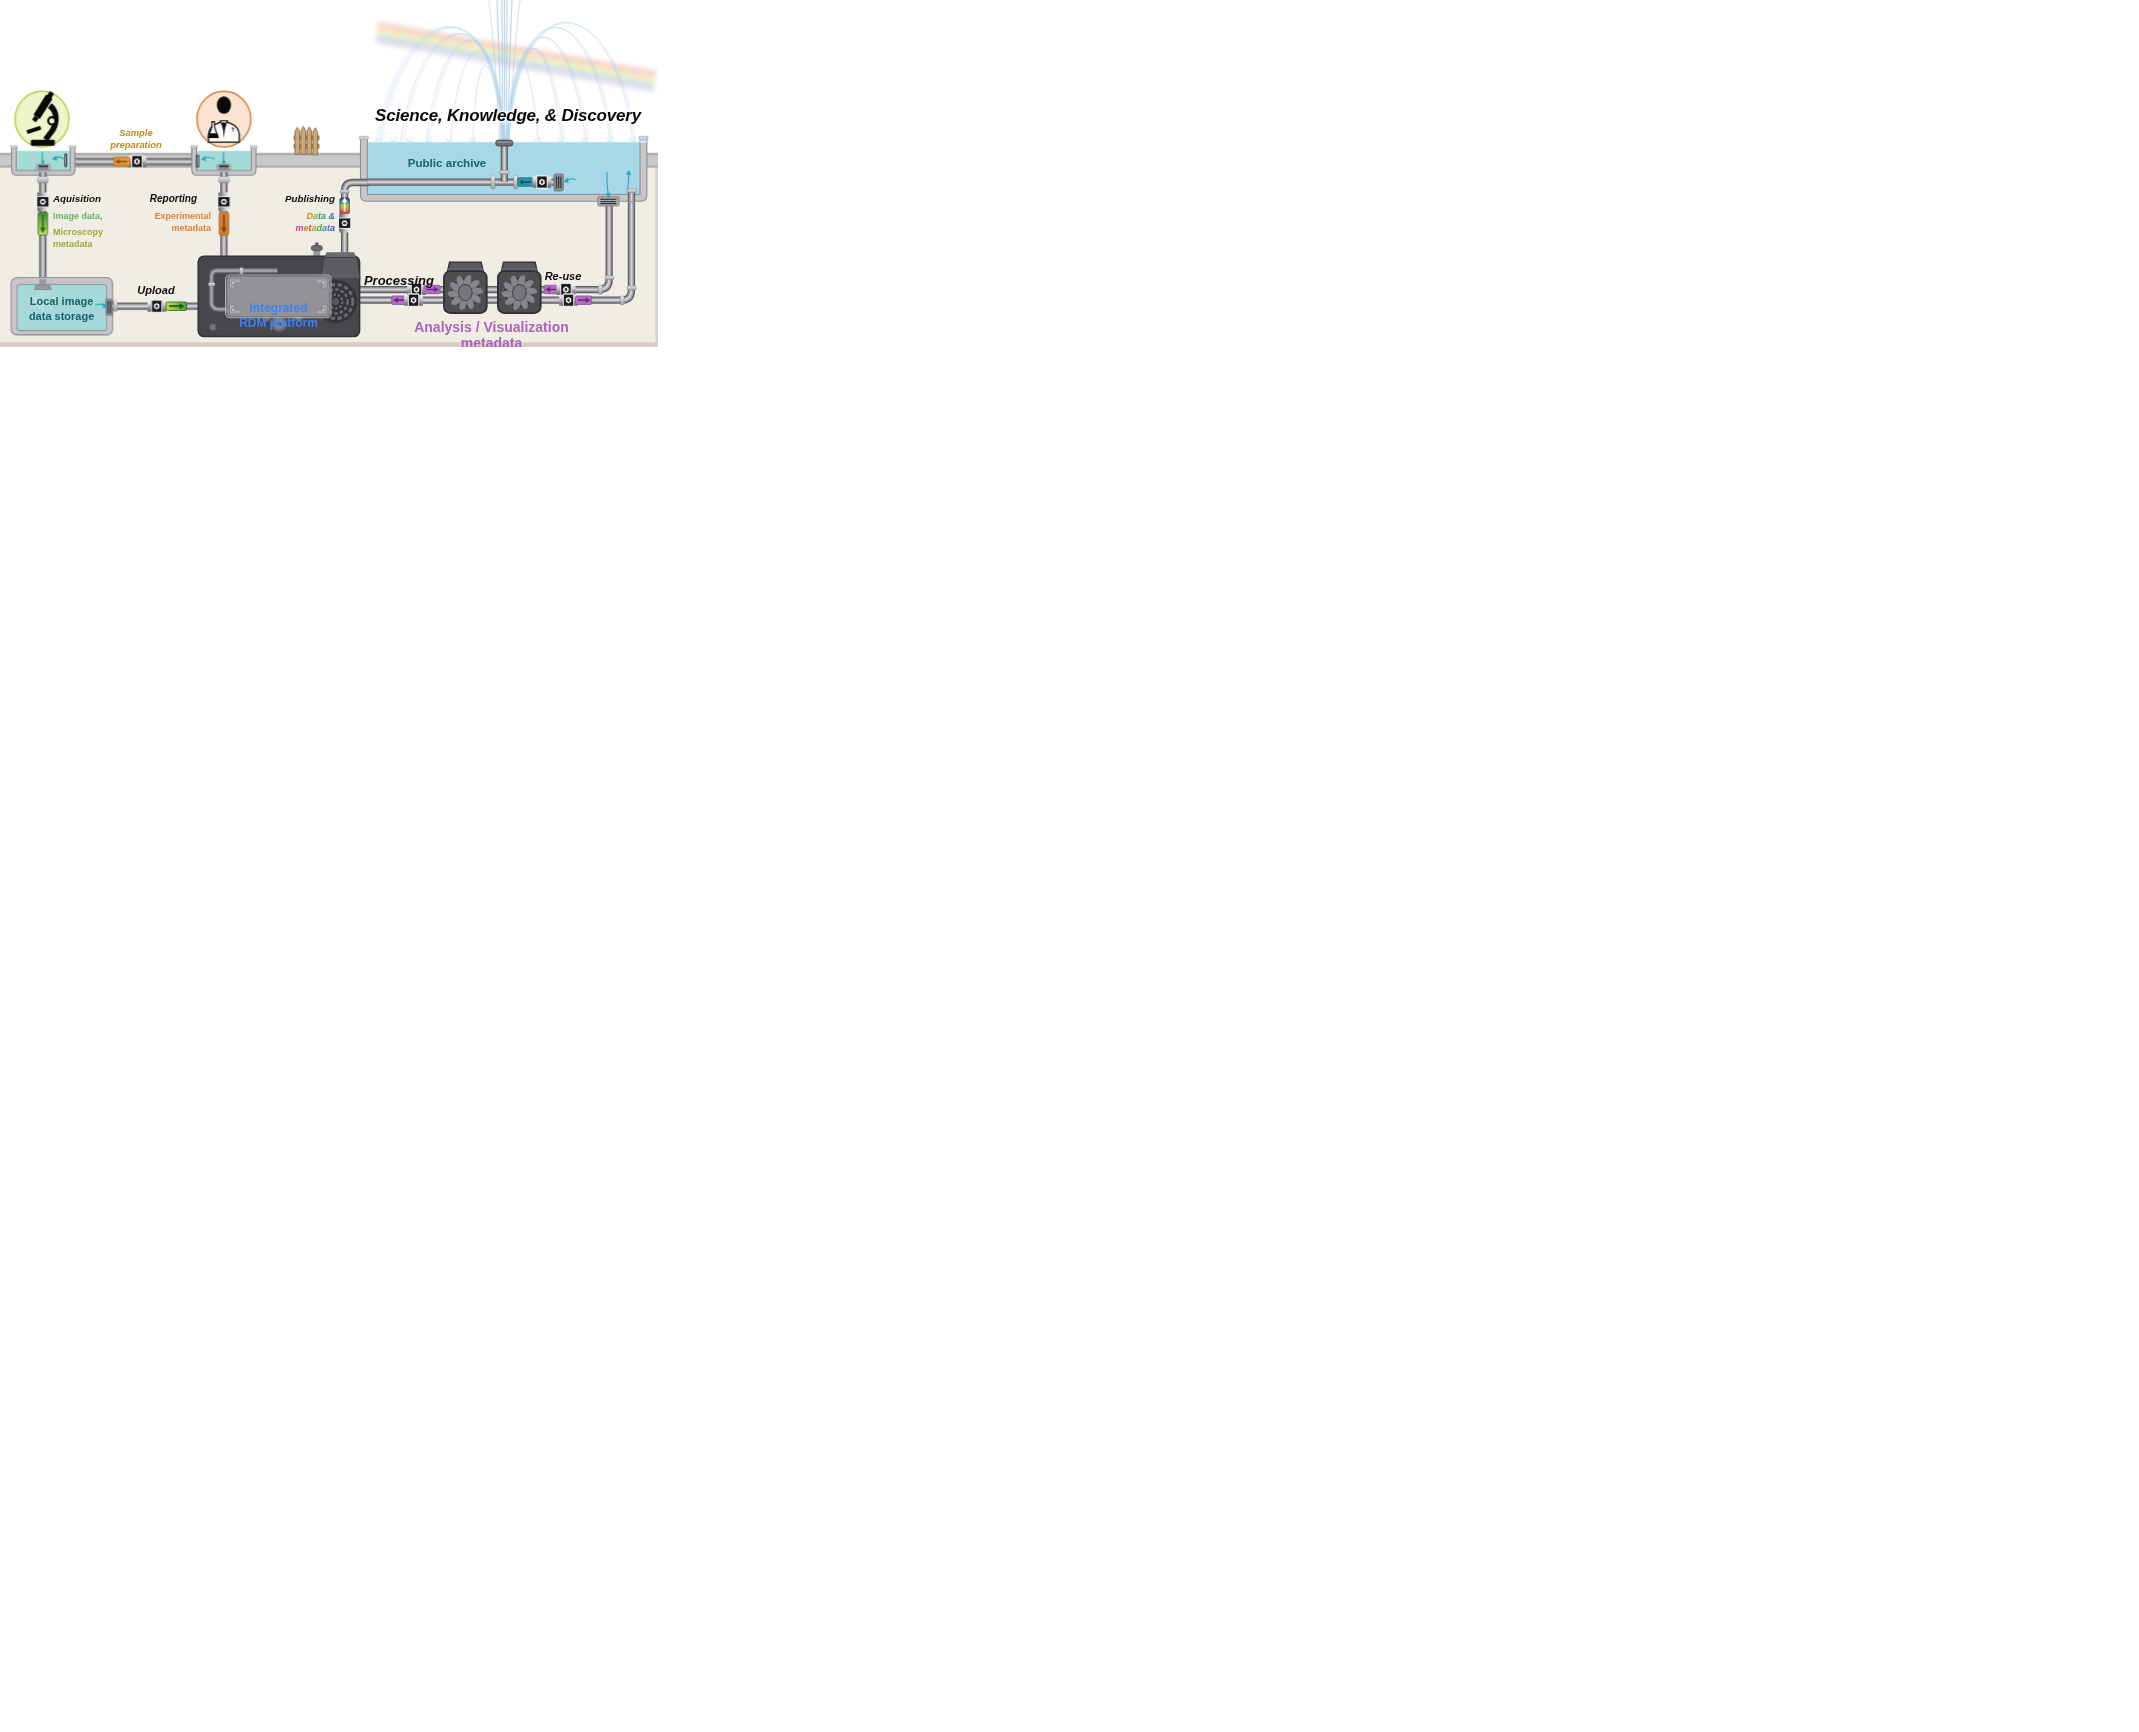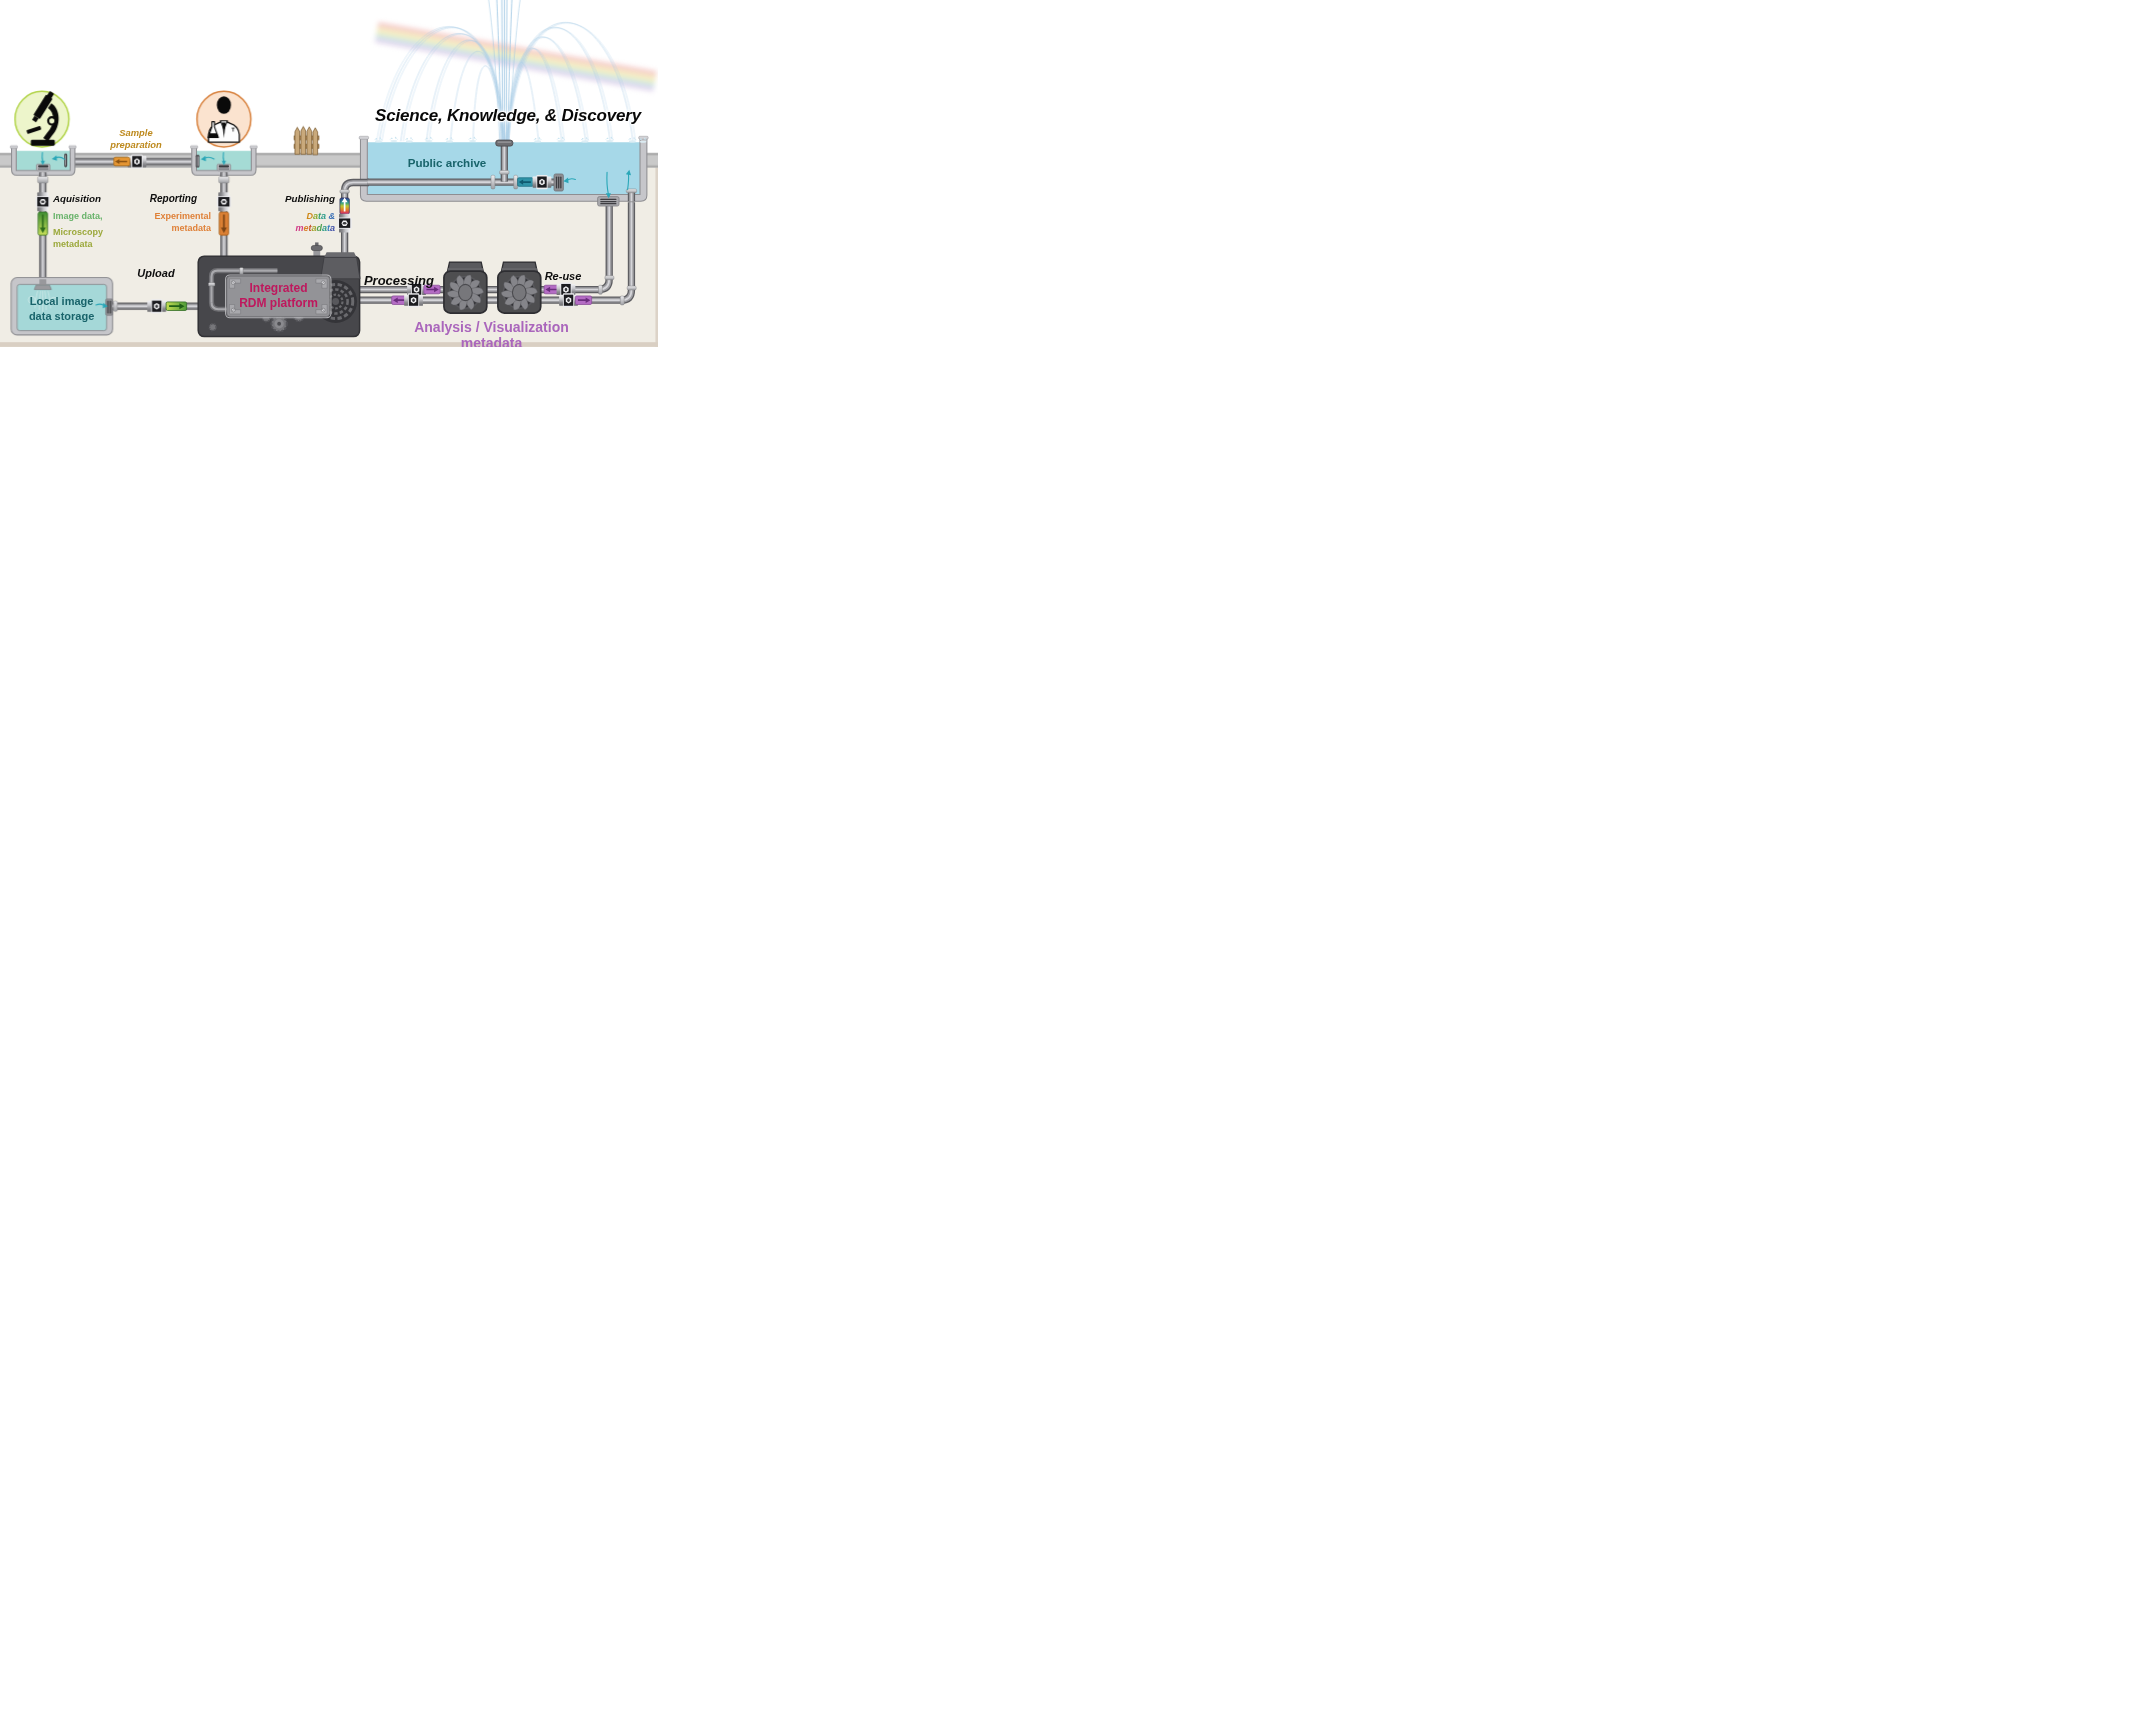--- a/index.html
+++ b/index.html
@@ -12,21 +12,21 @@
   .ctr{text-align:center;}
   .rgt{text-align:right;}
   .title{font-size:17px;font-weight:bold;font-style:italic;color:#080808;letter-spacing:-0.2px;
          text-shadow:-0.9px 0 0.9px #fff,0.9px 0 0.9px #fff,0 -0.9px 0.9px #fff,0 0.9px 0.9px #fff,0 0 3.9px #fff,0 0 6px #fff;margin-top:28px;}
   .teal{color:#19646B;}
   .green{color:#69B36B;}
   .olive{color:#9CA93C;}
   .orange{color:#DF8138;}
   .gold{color:#BE8A1E;}
   .purple{color:#AA66BC;}
-  .white{color:#be185d;}
+  .white{color:#3b82f6;margin-top:20px;}
   
   .p1{fill:none;stroke:#5E5E62;stroke-width:17;stroke-linejoin:round;}
   .p2{fill:none;stroke:#A0A0A4;stroke-width:11;stroke-linejoin:round;}
   .p3{fill:none;stroke:#D6D6DA;stroke-width:4;stroke-linejoin:round;}
   .pd1{fill:none;stroke:#6E6E72;stroke-width:12;stroke-linejoin:round;}
   .pd2{fill:none;stroke:#A9A9AD;stroke-width:5;stroke-linejoin:round;}
   .cpl{fill:url(#gFlange);stroke:#7A7A7E;stroke-width:1;}
   .wall{fill:#C6C6CA;stroke:#8E8E92;stroke-width:2.5;}
   .arrT{fill:none;stroke:#2AA7B8;stroke-width:2.6;stroke-linecap:round;}
   .arrTh{fill:#2AA7B8;stroke:none;}
@@ -497,21 +497,21 @@
 <div class="lbl it rgt" style="left:129px;top:193px;width:68px;font-size:10px;">Reporting</div>
 <div class="lbl b orange rgt" style="left:143px;top:211px;width:68px;font-size:9px;line-height:11.6px;">Experimental
 metadata</div>
 
 <div class="lbl it rgt" style="left:267px;top:193px;width:68px;font-size:9.8px;">Publishing</div>
 <div class="lbl b rgt" style="left:267px;top:211px;width:68px;font-size:9px;font-style:italic;"><span style="color: rgb(206, 137, 24);">D</span><span style="color: rgb(143, 169, 47);">a</span><span style="color: rgb(58, 160, 108);">t</span><span style="color: rgb(45, 156, 140);">a</span><span style="color: rgb(0, 0, 0);"> </span><span style="color: rgb(58, 112, 182);">&amp;</span></div>
 <div class="lbl b rgt" style="left:267px;top:223px;width:68px;font-size:9px;font-style:italic;"><span style="color: rgb(209, 60, 134);">m</span><span style="color: rgb(216, 126, 39);">e</span><span style="color: rgb(200, 85, 43);">t</span><span style="color: rgb(163, 163, 47);">a</span><span style="color: rgb(79, 160, 79);">d</span><span style="color: rgb(47, 156, 135);">a</span><span style="color: rgb(58, 127, 191);">t</span><span style="color: rgb(64, 80, 168);">a</span></div>
 
 <div class="lbl b teal ctr" style="left:383px;top:156px;width:128px;font-size:11.6px;">Public archive</div>
 
-<div class="lbl it ctr" style="left:122px;top:267px;width:68px;font-size:11px;">Upload</div>
+<div class="lbl it ctr" style="left:122px;top:284px;width:68px;font-size:11px;">Upload</div>
 
 <div class="lbl b teal ctr" style="left:14.6px;top:294px;width:94px;font-size:11px;line-height:15.4px;">Local image
 data storage</div>
 
 <div class="lbl b white ctr" style="left:227px;top:281px;width:103px;font-size:12px;line-height:15.4px;">Integrated
 RDM platform</div>
 
 <div class="lbl it ctr" style="left:348px;top:274px;width:86px;font-size:13px;text-align:right;">Processing</div>
 
 <div class="lbl it ctr" style="left:529px;top:270px;width:68px;font-size:11px;">Re-use</div>

